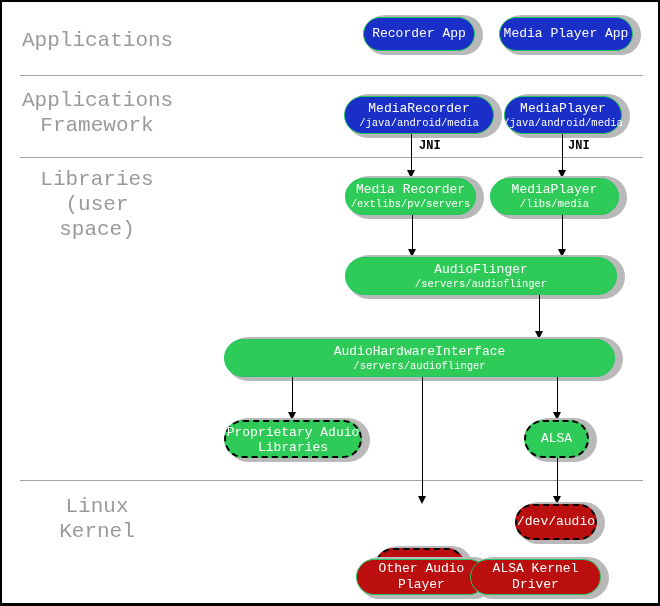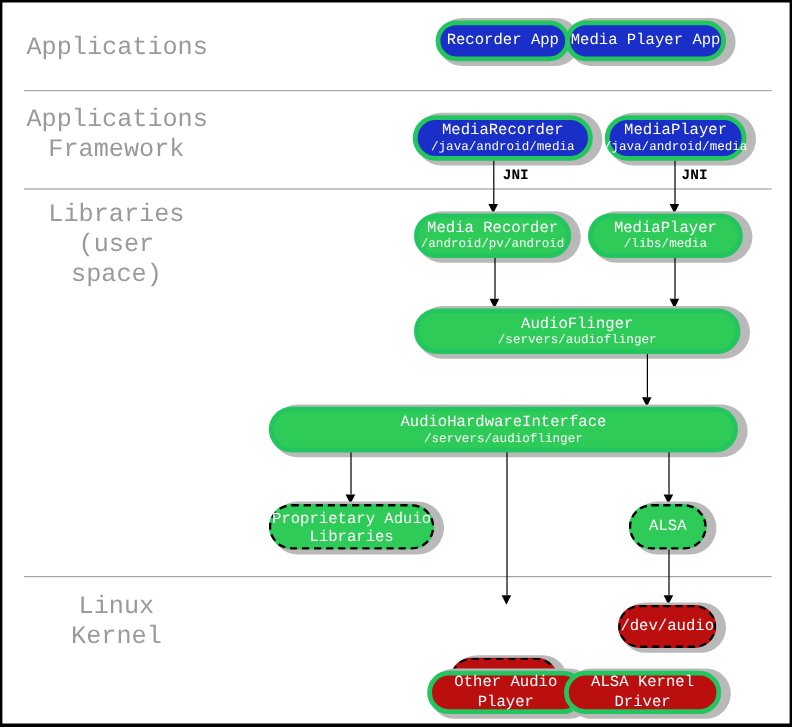--- a/index.html
+++ b/index.html
@@ -7,21 +7,21 @@
     position:relative; width:660px; height:606px; box-sizing:border-box;
     background:#fff; border:2px solid #000; border-bottom-width:3px;
     font-family:Liberation Mono, monospace; overflow:hidden;
   }
   .sep { position:absolute; left:18px; width:623px; height:1px; background:#a3a3a3; }
   .layer-label {
     position:absolute; left:20px; width:150px; text-align:center;
     color:#9a9a9a; font-size:21px; line-height:1.18; white-space:pre-line;
   }
   .pill {
-    position:absolute; box-sizing:border-box; border:4px solid #22c55e;
+    position:absolute; box-sizing:border-box; border:1px solid #22c55e;
     border-radius:19px; color:#fff; display:flex; flex-direction:column;
     align-items:center; justify-content:center; text-align:center;
     box-shadow:5px 1px 0 3px var(--shadow,#b9b9b9); line-height:1.2;
   }
   .pill.dashed { border:2px dashed #000; }
   .pill.blue  { background:var(--blue,#1a2ec8); }
   .pill.green { background:var(--green,#2fcb58); }
   .pill.red   { background:var(--red,#bb0e0e); }
   .pill .title { font-size:13px; white-space:pre-line; }
   .pill .path  { font-size:10.5px; }
@@ -45,21 +45,21 @@
   <div class="layer-label" style="top:27px;">Applications</div>
   <div class="layer-label" style="top:87px;">Applications
  Framework</div>
   <div class="layer-label" style="top:166px;">Libraries
 (user space)</div>
   <div class="layer-label" style="top:493px;">Linux Kernel</div>
 
   <div class="pill blue" style="left:361px; top:15px; width:112px; height:34px;">
     <span class="title">Recorder App</span>
   </div>
-  <div class="pill blue" style="left:469px; top:15px; width:134px; height:34px;text-align:right;">
+  <div class="pill blue" style="left:497px; top:15px; width:134px; height:34px;text-align:right;">
     <span class="title">Media Player App</span>
   </div>
 
   <div class="pill blue" style="left:342px; top:94px; width:150px; height:38px;">
     <span class="title">MediaRecorder</span>
     <span class="path">/java/android/media</span>
   </div>
   <div class="pill blue" style="left:502px; top:94px; width:118px; height:38px;">
     <span class="title">MediaPlayer</span>
     <span class="path">/java/android/media</span>
@@ -68,21 +68,21 @@
   <div class="vline" style="left:409px; top:132px; height:36px;"></div>
   <div class="arrowhead" style="left:405px; top:168px;"></div>
   <div class="jni" style="left:417px; top:137px;">JNI</div>
 
   <div class="vline" style="left:560px; top:132px; height:36px;"></div>
   <div class="arrowhead" style="left:556px; top:168px;"></div>
   <div class="jni" style="left:566px; top:137px;">JNI</div>
 
   <div class="pill green" style="left:343px; top:176px; width:131px; height:37px;">
     <span class="title">Media Recorder</span>
-    <span class="path">/android/pv/android</span>
+    <span class="path">/extlibs/pv/servers</span>
   </div>
   <div class="pill green" style="left:488px; top:176px; width:129px; height:37px;">
     <span class="title">MediaPlayer</span>
     <span class="path">/libs/media</span>
   </div>
 
   <div class="vline" style="left:410px; top:213px; height:34px;"></div>
   <div class="arrowhead" style="left:406px; top:247px;"></div>
   <div class="vline" style="left:560px; top:213px; height:34px;"></div>
   <div class="arrowhead" style="left:556px; top:247px;"></div>

